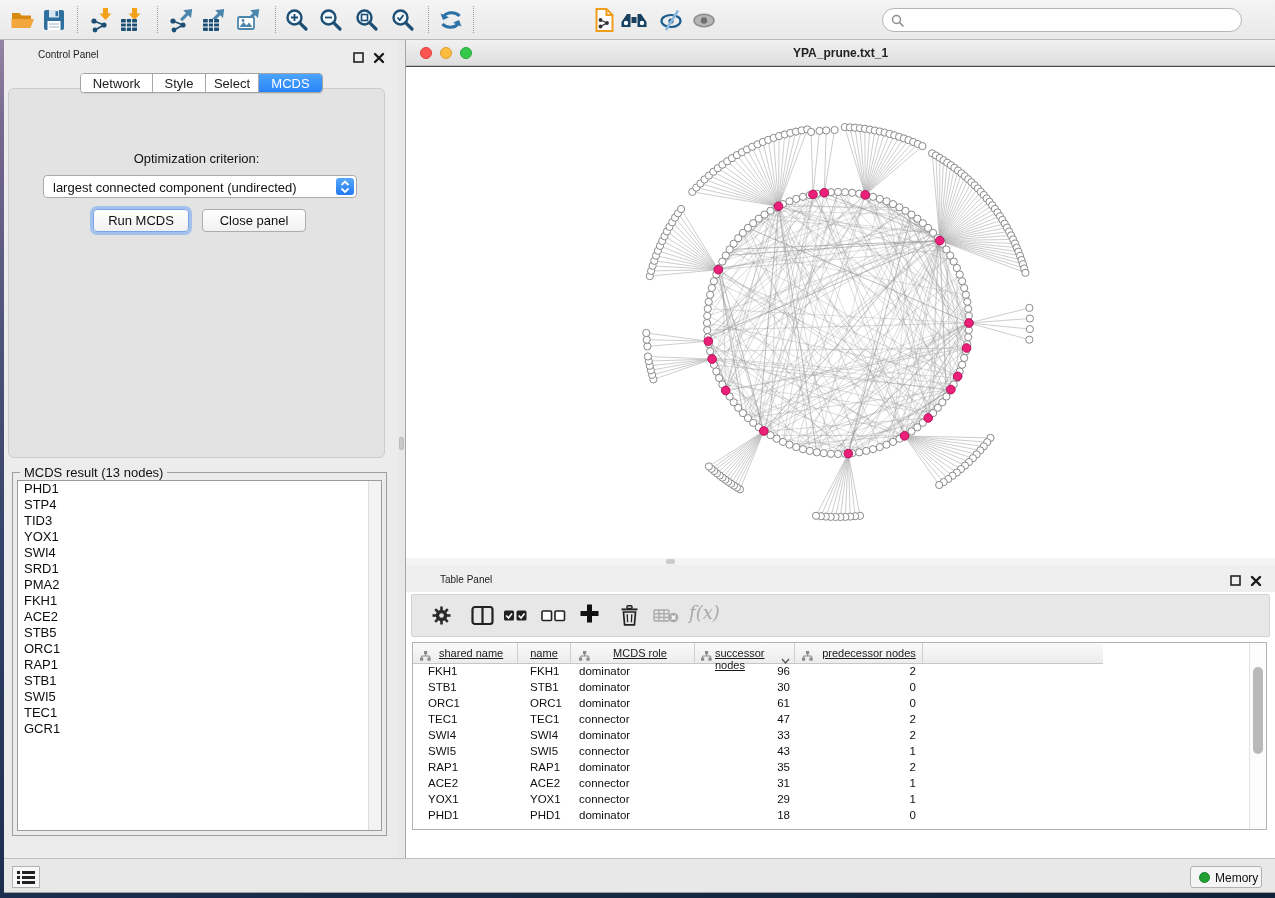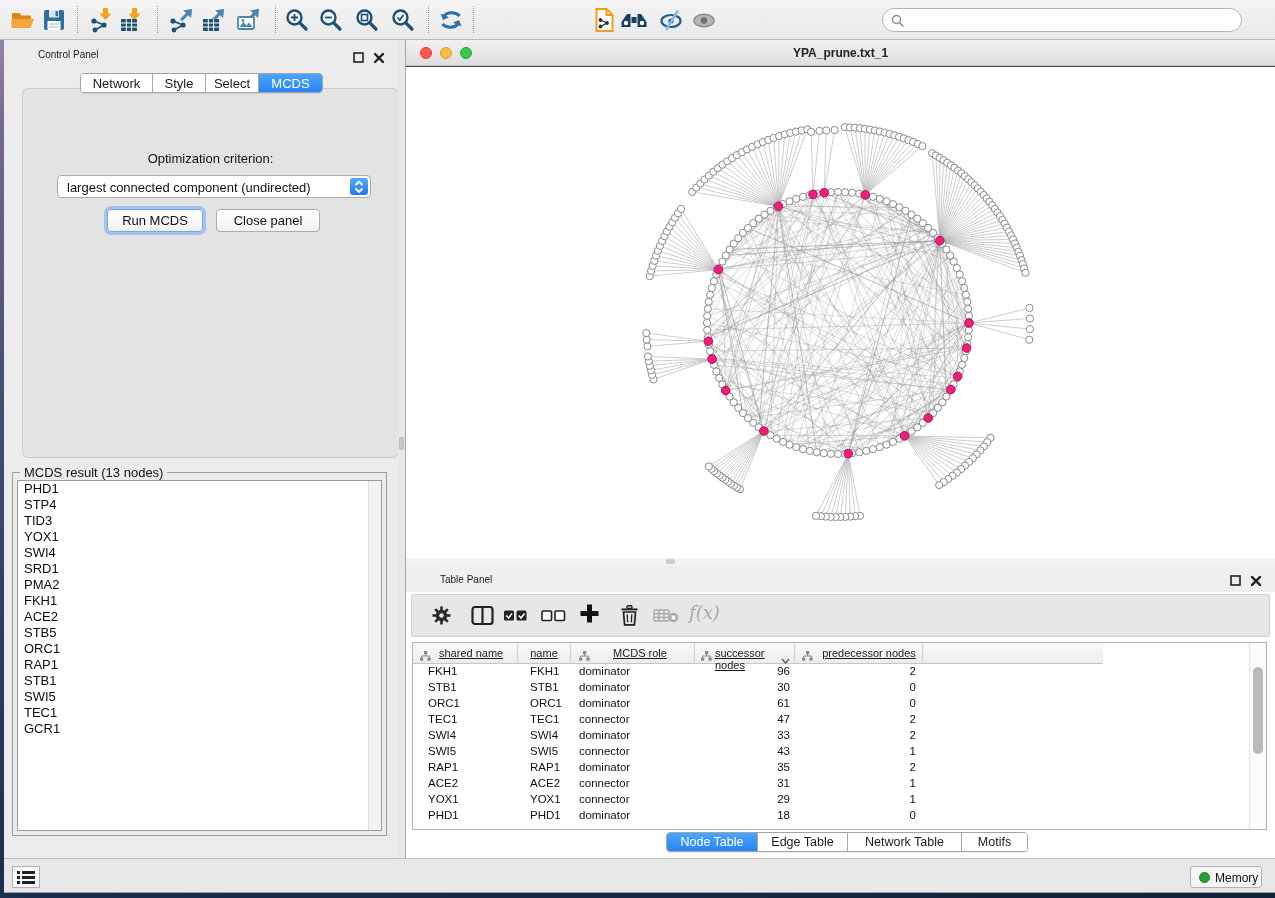--- a/index.html
+++ b/index.html
@@ -26,21 +26,21 @@
   .cpanel { position:absolute; left:0; top:0; width:394px; height:818px; background:#ececec; }
   .panel-title { position:absolute; left:10px; top:9px; font-size:10px; color:#1c1c1c;margin-left:24px; }
   .winbtn { position:absolute; top:10px; width:12px; height:12px; }
   .seg { position:absolute; display:flex; height:20px; border:1px solid #a3a3a3; border-radius:4px;
     background:#fff; overflow:hidden; box-shadow:0 1px 1px rgba(0,0,0,0.08); z-index:5; }
   .seg .sg { display:flex; align-items:center; justify-content:center; font-size:13px; color:#1a1a1a;
     border-right:1px solid #a8a8a8; background:#fff; cursor:default; }
   .seg .sg:last-child { border-right:none; }
   .seg .sg.on { background:linear-gradient(#4ba4fd,#2a84f7); color:#fff; }
   .cp-tabs { left:76px; top:33px; }
-  .cp-body { position:absolute; left:18px; top:48px; width:377px; height:370px; background:#e3e3e3;
+  .cp-body { position:absolute; left:4px; top:48px; width:377px; height:370px; background:#e3e3e3;
     border:1px solid #cccccc; border-radius:6px; }
   .opt-label { position:absolute; left:0; top:62px; width:100%; text-align:center; font-size:13px; color:#111; }
   .dropdown { position:absolute; left:34px; top:86px; width:314px; height:23px; background:#fff;
     border:1px solid #ababab; border-radius:4px; font-size:13px; color:#111; }
   .dropdown .dd-text { position:absolute; left:9px; top:4px; }
   .dd-step { position:absolute; right:2px; top:2px; width:18px; height:17px; border-radius:3px;
     background:linear-gradient(#55a8fc,#2279f2); }
   .btn { position:absolute; height:23px; background:linear-gradient(#ffffff,#f1f1f1);
     border:1px solid #adadad; border-radius:4px; font-size:13px; color:#111; text-align:center; line-height:21px; cursor:default; }
   .btn.focusring { border-color:#7aa4e8; box-shadow:0 0 0 3px rgba(110,165,245,0.55); }
@@ -1222,26 +1222,20 @@
             <span class="cell" style="left:166px">dominator</span>
             <span class="cell num" style="left:277px; width:100px">18</span>
             <span class="cell num" style="left:383px; width:120px">0</span>
           </div>
 
         <div class="tscroll">
             <div class="thumb"></div>
           </div>
       </div>
 
-      <div class="seg tp-tabs">
-        <div class="sg on" style="width:91px">Node Table</div>
-        <div class="sg" style="width:90px">Edge Table</div>
-        <div class="sg" style="width:114px">Network Table</div>
-        <div class="sg" style="width:65px">Motifs</div>
-      </div>
     </div>
 
     <div class="statusbar">
       <span class="list-btn">
         <svg width="18" height="14" style="margin:3px 0 0 4px">
             <g fill="#222">
               <rect x="0" y="1" width="3" height="3"></rect>
               <rect x="5" y="1" width="13" height="3"></rect>
               <rect x="0" y="6" width="3" height="3"></rect>
               <rect x="5" y="6" width="13" height="3"></rect>

